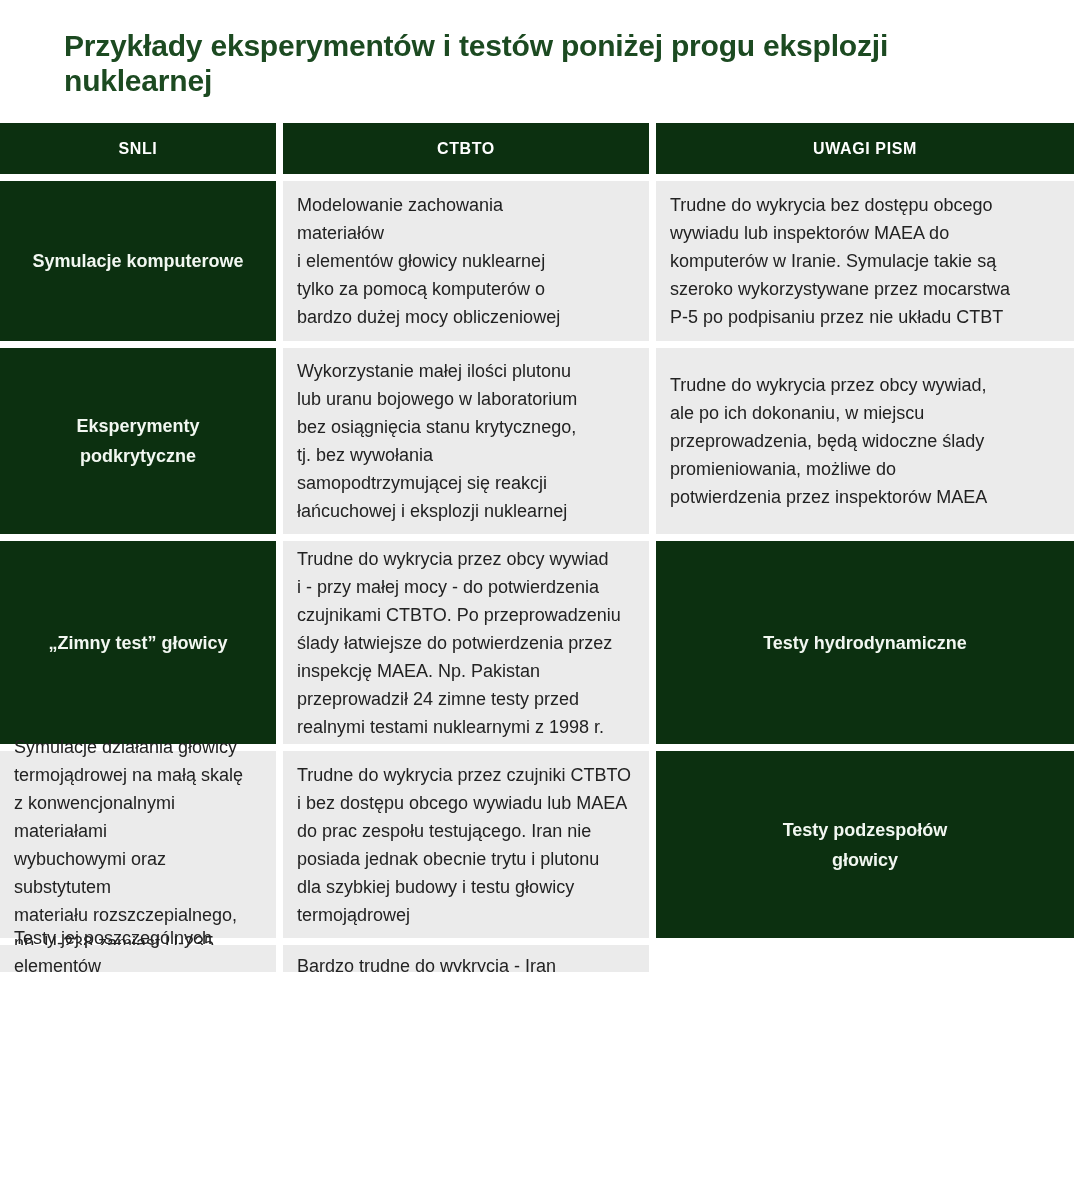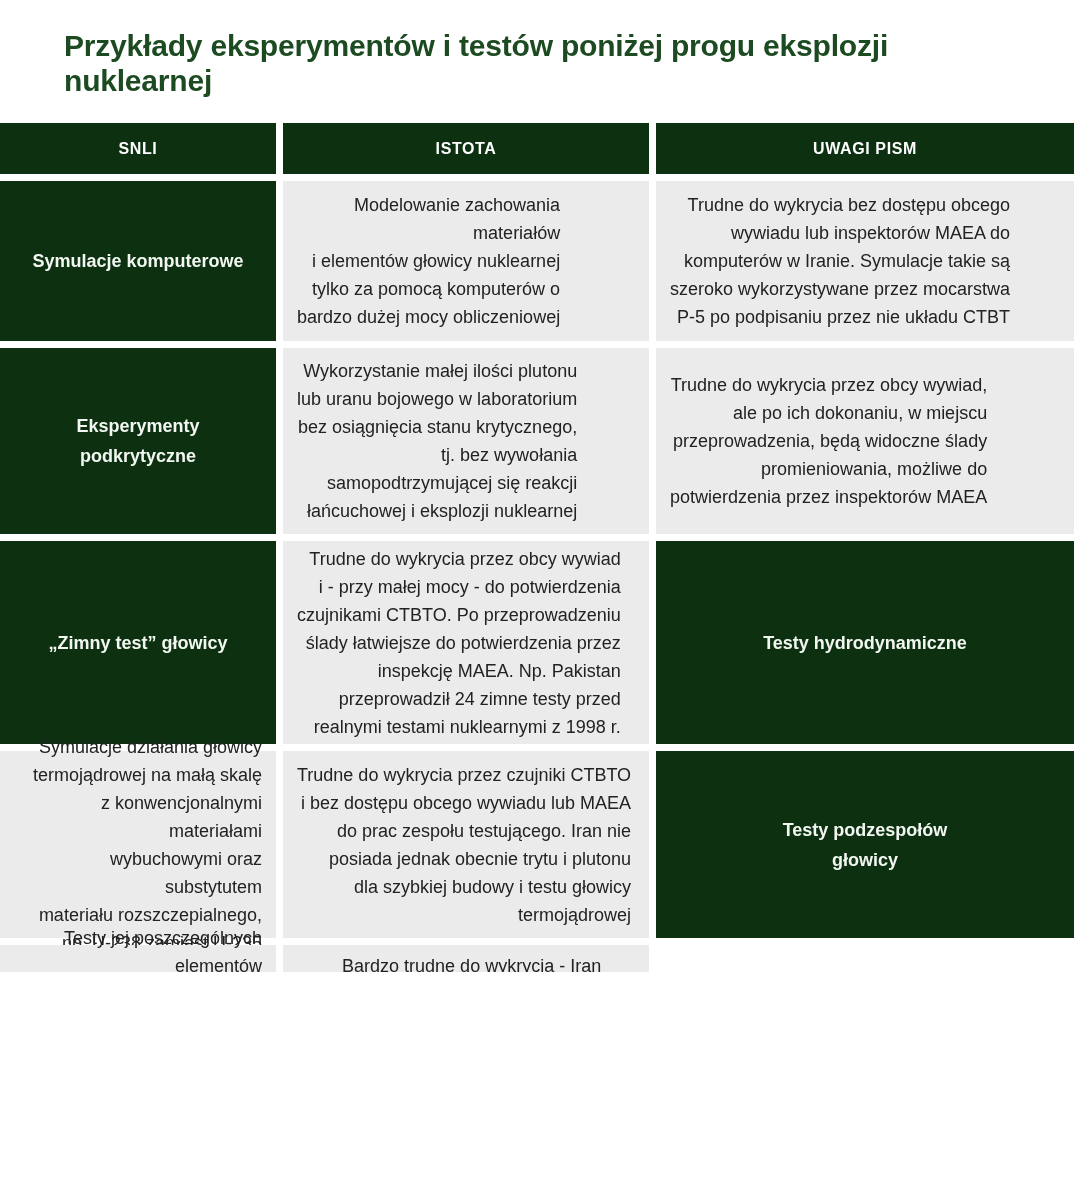--- a/index.html
+++ b/index.html
@@ -58,39 +58,39 @@
   }
 
   .cell{
     background:var(--cell-gray);
     color:var(--body-text);
     font-size:18px;
     line-height:28px;
     display:flex;align-items:center;
     padding:10px 14px;
   }
-  .cell .txt{white-space:pre-line;text-align:right;}
+  .cell .txt{white-space:pre-line;}
 
   .source{
     margin:19px 0 16px 55px;
     font-size:18px;
     color:var(--title-green);
   }
 </style>
 </head>
 <body>
 
 <div class="page">
 
   <h1 class="title">Przykłady eksperymentów i testów poniżej progu eksplozji nuklearnej</h1>
 
   <div class="grid">
 
     <div class="th">SNLI</div>
-    <div class="th">ISTOTA</div>
+    <div class="th">CTBTO</div>
     <div class="th">UWAGI PISM</div>
 
     <div class="label">Symulacje komputerowe</div>
     <div class="cell">
         <div class="txt">Modelowanie zachowania
 materiałów
 i elementów głowicy nuklearnej
 tylko za pomocą komputerów o
 bardzo dużej mocy obliczeniowej</div>
       </div>

